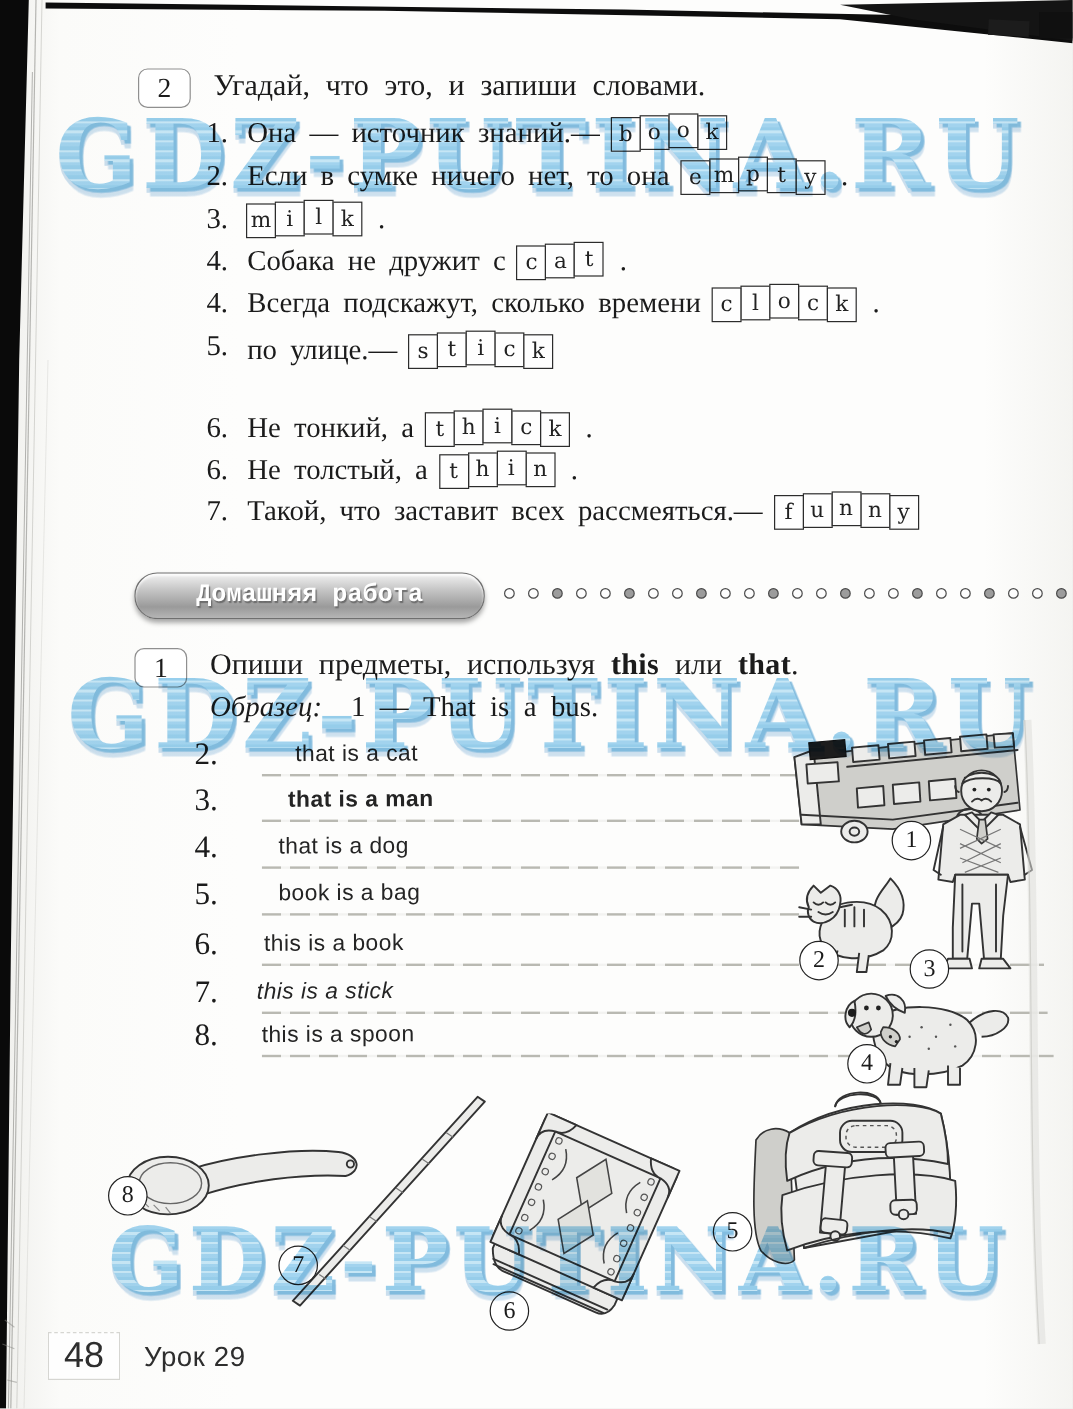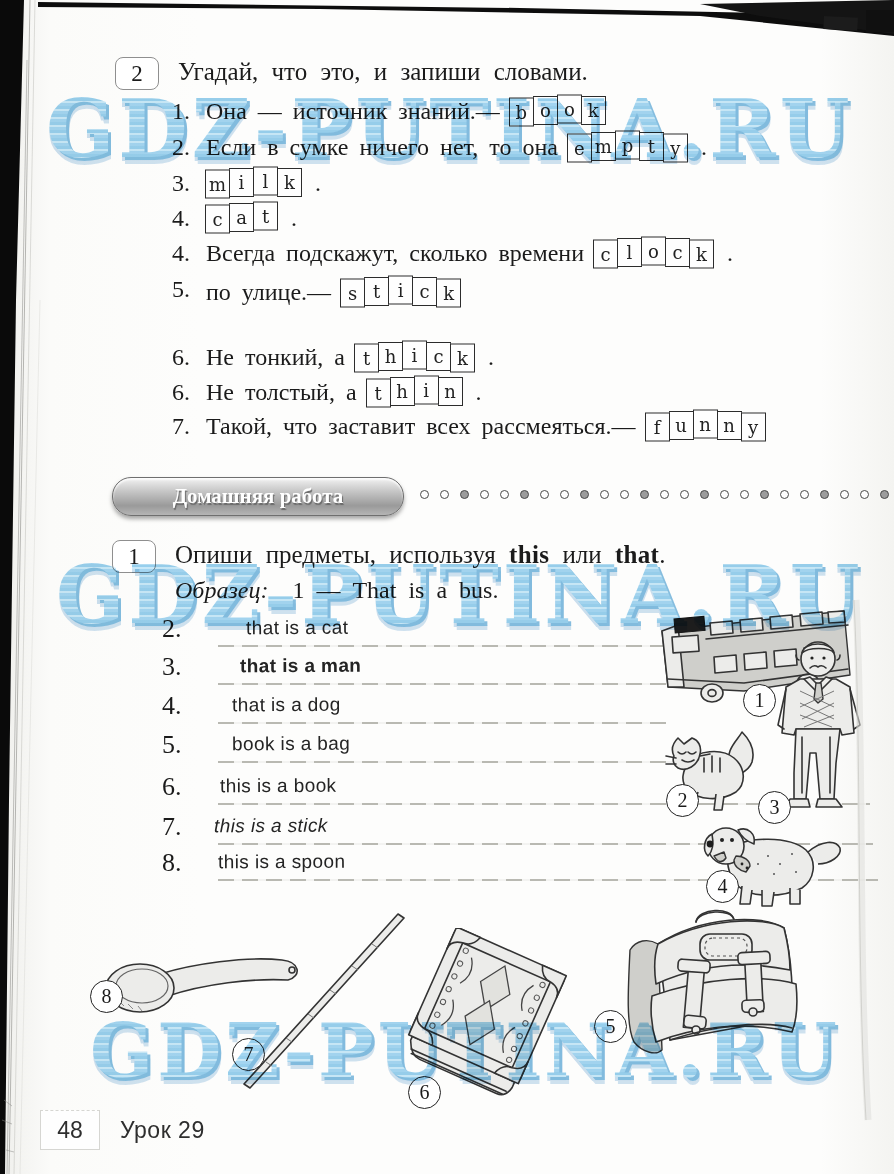--- a/index.html
+++ b/index.html
@@ -59,21 +59,21 @@
   #ex2-items .ex2-row:nth-child(9){top:413px;}
   
   #hw-badge{
     position:absolute; left:112px; top:477px; width:290px; height:37px; z-index:10;
     border-radius:19px; border:1px solid #6f6f6f;
     background:linear-gradient(180deg,#f2f2f2 0%,#c7c7c7 35%,#9a9a9a 75%,#b5b5b5 100%);
     box-shadow:0 3px 4px rgba(0,0,0,.35), inset 0 2px 2px rgba(255,255,255,.8);
     display:flex; align-items:center; justify-content:center;
   }
   #hw-badge .lbl{
-    font-family:Liberation Serif, serif; font-weight:bold; font-size:21px;
+    font-family:Liberation Mono, monospace; font-weight:bold; font-size:21px;
     color:#fff; text-shadow:1px 1.5px 1px #6a6a6a;
   }
   #hw-dots{position:absolute; left:420px; top:490px; display:flex; gap:11px; z-index:10;}
   .dot{width:7px; height:7px; border:1.6px solid #4a4a4a; border-radius:50%; background:#fdfdfd;}
   .dot:nth-child(3n){background:#9c9c9c;}
   
   #ex1-badge{left:112px; top:540px;}
   #ex1-title{position:absolute; left:175px; top:541px; font-size:25px; word-spacing:7px; z-index:10;}
   #ex1-title b{letter-spacing:.3px;}
   #ex1-sample{position:absolute; left:175px; top:577px; font-size:24px; word-spacing:6px; z-index:10;}
@@ -102,21 +102,21 @@
   .pic-label{
     position:absolute; width:31px; height:31px; border:1.7px solid #222; border-radius:50%;
     background:#fff; display:flex; align-items:center; justify-content:center;
     font-size:20px; font-family:"Liberation Serif", serif; z-index:11;
   }
   
   #footer{position:absolute; left:40px; top:1110px; display:flex; align-items:center; z-index:10;
           font-family:"Liberation Sans", sans-serif; color:#2e2e2e;}
   #page-num-box{
     width:58px; height:38px; border:1px solid #d6d6d2; border-top-style:dashed;
-    background:#fefefe; display:flex; align-items:center; justify-content:center; font-size:23px;
+    background:#fefefe; display:flex; align-items:center; justify-content:center; font-size:30px;
   }
   #lesson-label{margin-left:20px; font-size:23px; letter-spacing:.5px;}
   .sk{stroke:#333; fill:none; stroke-width:1.6; stroke-linecap:round; stroke-linejoin:round;}
   .skf{stroke:#333; fill:#ececea; stroke-width:1.6; stroke-linejoin:round;}
   .skd{stroke:#333; fill:#cfcfcb; stroke-width:1.4; stroke-linejoin:round;}
 </style>
 </head>
 <body>
 
 <div id="page">
@@ -169,20 +169,21 @@
               <span class="cell">k</span>
             </span>
             <span class="after">.</span>
           </div>
         </div>
       </div>
       <div class="ex2-row">
         <span class="num">4.</span>
         <div class="ex2-body">
           <div class="ex2-line">
+            <span class="txt">Собака не дружит с</span>
             <span class="cells">
               <span class="cell">c</span>
               <span class="cell">a</span>
               <span class="cell">t</span>
             </span>
             <span class="after">.</span>
           </div>
         </div>
       </div>
       <div class="ex2-row">

